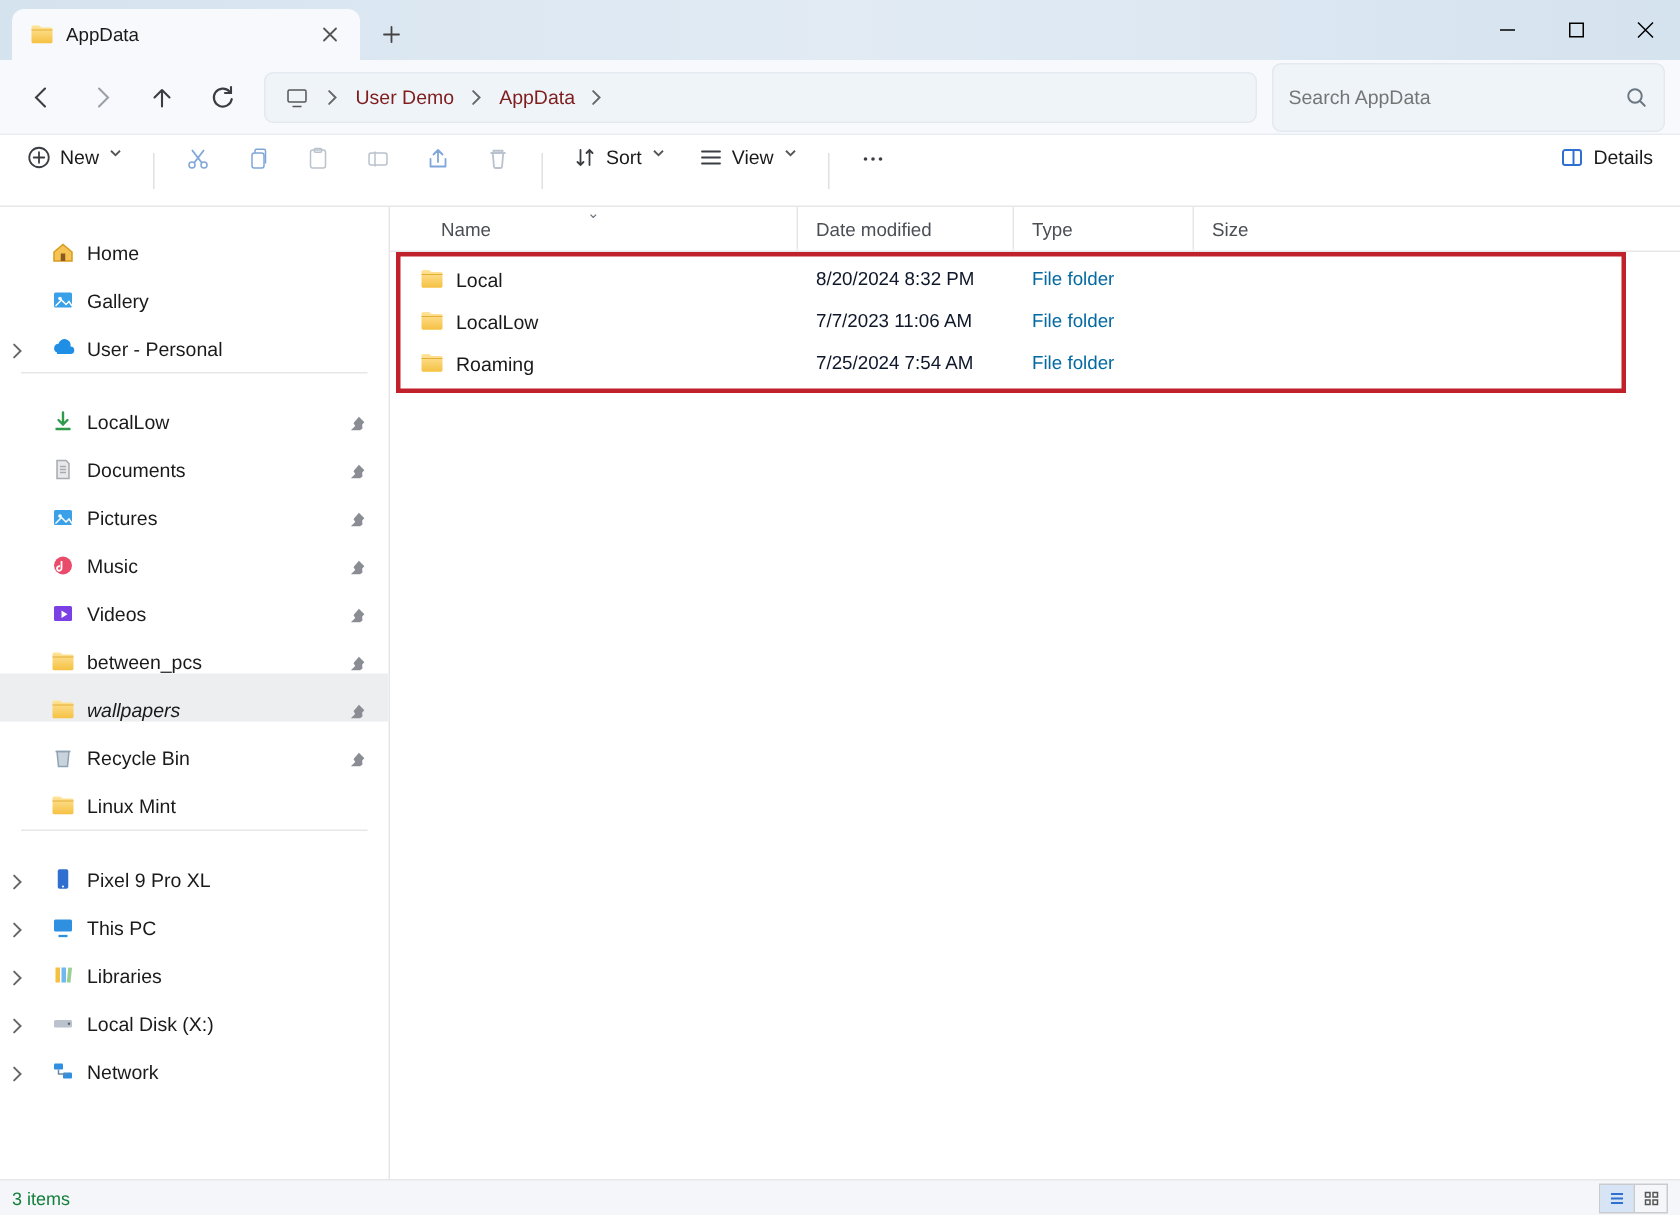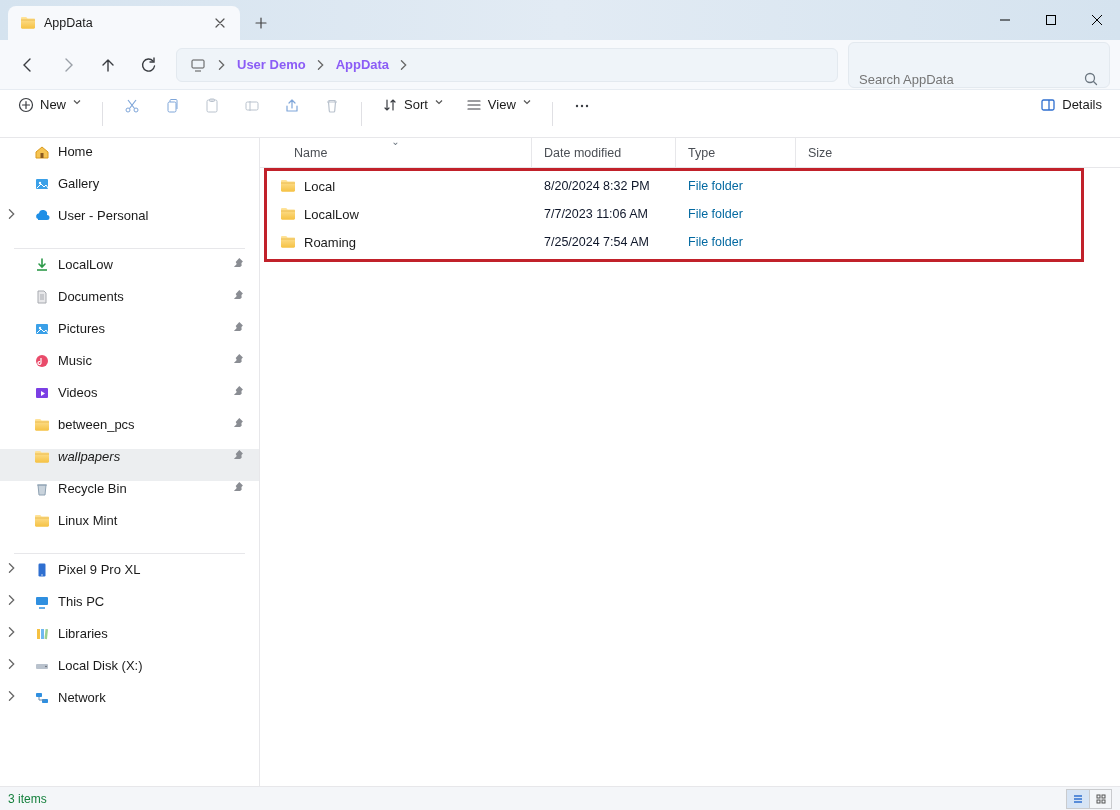--- a/index.html
+++ b/index.html
@@ -96,29 +96,29 @@
     border: 1px solid #e3e9ef;
     border-radius: 6px;
     display: flex;
     align-items: center;
     padding: 0 6px;
     gap: 0;
     margin: 0 6px;
   }
   .bc-monitor { width: 30px; display:flex; align-items:center; justify-content:center; color: #555; }
   .bc-sep { width: 18px; display:flex; align-items:center; justify-content:center; color: #666; }
-  .bc-item { padding: 0 6px; color: #8b5cf6; font-weight: bold; }
+  .bc-item { padding: 0 6px; color: #7f1d1d; }
   .search-wrap {
     width: 262px;
     height: 46px;
     background: #eff4f9;
     border: 1px solid #e3e9ef;
     border-radius: 6px;
     display: flex;
-    align-items: flex-end;
+    align-items: center;
     padding: 0 10px;
     color: #6b7680;
   }
   .search-wrap input {
     flex:1; border:none; background:transparent; outline:none; font-size: 13px; color:#6b7680;
   }
   
   
   .commandbar {
     height: 48px;
@@ -154,21 +154,21 @@
     width: 260px;
     border-right: 1px solid #e7e7ea;
     padding: 6px 0;
     overflow-y: auto;
     display:flex;
     flex-direction:column;
   }
   .side-item {
     height: 32px;
     display: flex;
-    align-items: flex-start;
+    align-items: flex-end;
     padding: 0 12px 0 12px;
     gap: 8px;
     position: relative;
   }
   .side-item.lvl1 { padding-left: 34px; }
   .side-item .exp { position:absolute; left: 6px; width: 18px; text-align:center; color:#555; }
   .pin-glyph {
     position: absolute;
     right: 14px;
     color: #7d7f85;

